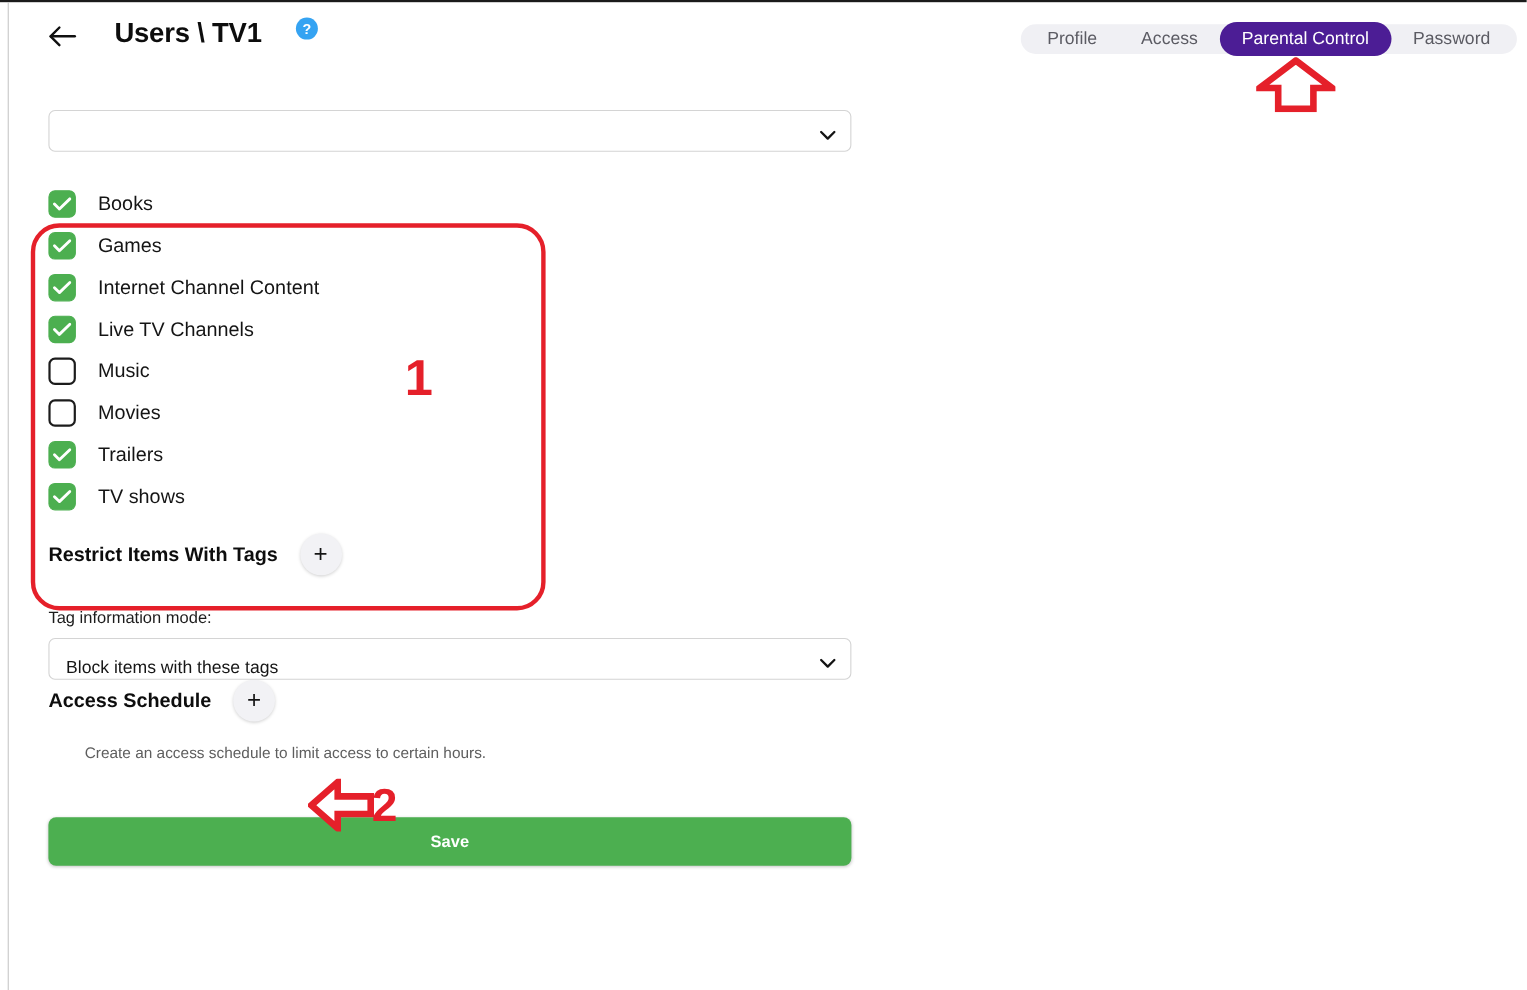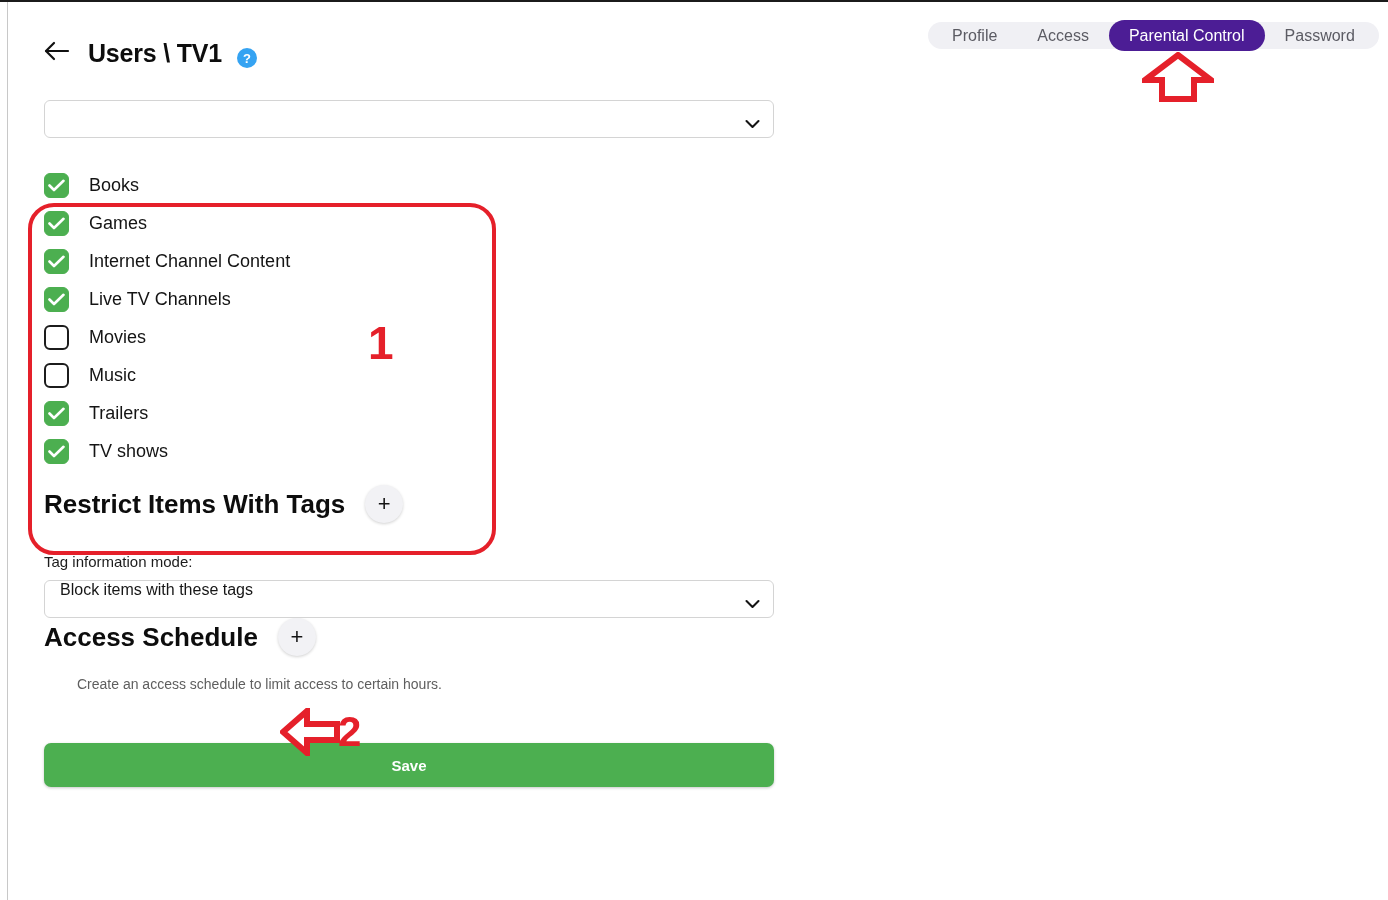--- a/index.html
+++ b/index.html
@@ -22,21 +22,21 @@
   }
   
   .left-rule {
     position: absolute; top: 2px; left: 7px; width: 1px; height: 898px;
     background: #c8c8c8;
   }
 
   
   .header {
     position: absolute; top: 16px; left: 40px;
-    display: flex; align-items: flex-end; gap: 0;
+    display: flex; align-items: flex-start; gap: 16px;
     height: 52px;
   }
   .back-arrow {
     width: 34px; height: 34px;
     display: flex; align-items: center; justify-content: center;
     font-size: 26px; color: #101010; line-height: 1;
     cursor: pointer;
     margin-right: 14px;
   }
   .back-arrow svg { display:block; }
@@ -112,21 +112,21 @@
   .field-label {
     font-size: 15px; color: #1c1c1c;
     margin-bottom: 10px;
   }
   .select-box {
     position: relative;
     width: 730px; height: 38px;
     border: 1px solid #d4d4d4;
     border-radius: 6px;
     background: #ffffff;
-    display: flex; align-items: flex-start;
+    display: flex; align-items: flex-end;
     padding: 0 34px 0 15px;
     font-size: 16px; color: #161616;
     cursor: pointer;
   }
   .select-box .caret {
     position: absolute; right: 13px; top: 50%;
     transform: translateY(-50%);
     width: 15px; height: 9px;
   }
   .helper-text {
@@ -156,21 +156,21 @@
     margin-left: 20px;
     font-size: 18px; color: #141414;
     white-space: nowrap;
   }
 
   
   .section-head {
     display: flex; align-items: center;
   }
   .section-title {
-    font-size: 26px; font-weight: bold; color: #0d0d0d;
+    font-size: 18px; font-weight: bold; color: #0d0d0d;
     white-space: nowrap;
   }
   .plus-btn {
     margin-left: 20px;
     width: 38px; height: 38px; border-radius: 50%;
     background: #f2f2f5;
     box-shadow: 0 1px 3px rgba(0,0,0,0.18);
     display: flex; align-items: center; justify-content: center;
     font-size: 22px; color: #141414; line-height: 1;
     cursor: pointer;
@@ -266,26 +266,26 @@
           <span class="cbox on">
             <svg width="17" height="13" viewBox="0 0 17 13" aria-hidden="true">
               <path d="M1.5 6.5 L6 11 L15.5 1.8" fill="none" stroke="#ffffff" stroke-width="2.6" stroke-linecap="round" stroke-linejoin="round"></path>
             </svg>
           </span>
           <span class="cbox-label">Live TV Channels</span>
         </div>
 
         <div class="checkbox-row">
           <span class="cbox off"></span>
+          <span class="cbox-label">Music</span>
+        </div>
+
+        <div class="checkbox-row">
+          <span class="cbox off"></span>
           <span class="cbox-label">Movies</span>
-        </div>
-
-        <div class="checkbox-row">
-          <span class="cbox off"></span>
-          <span class="cbox-label">Music</span>
         </div>
 
         <div class="checkbox-row">
           <span class="cbox on">
             <svg width="17" height="13" viewBox="0 0 17 13" aria-hidden="true">
               <path d="M1.5 6.5 L6 11 L15.5 1.8" fill="none" stroke="#ffffff" stroke-width="2.6" stroke-linecap="round" stroke-linejoin="round"></path>
             </svg>
           </span>
           <span class="cbox-label">Trailers</span>
         </div>

